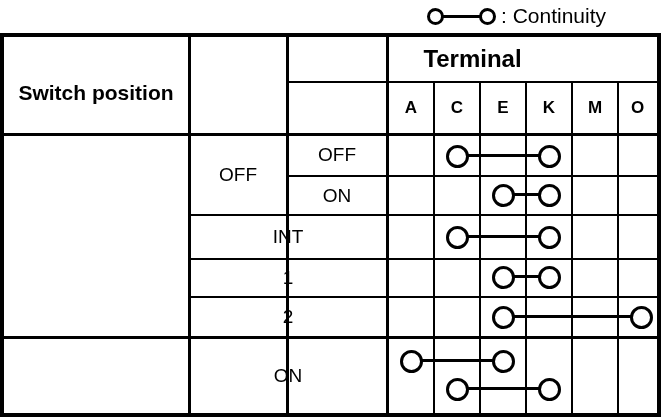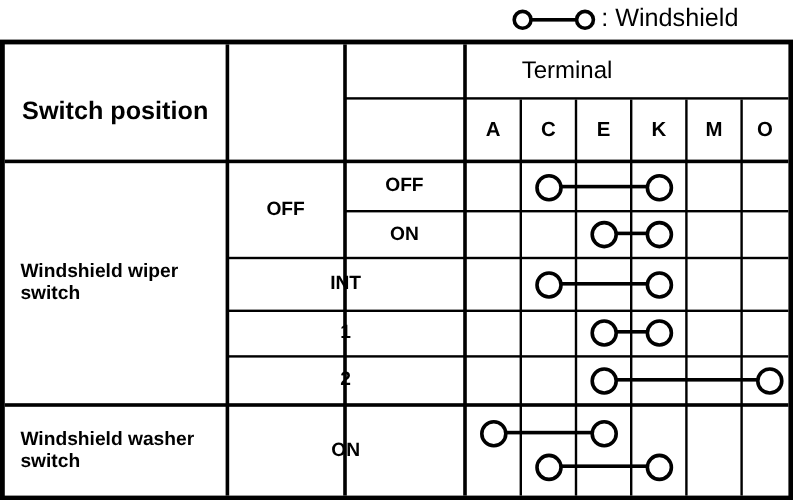--- a/index.html
+++ b/index.html
@@ -86,23 +86,23 @@
     text-align: center;
     line-height: 1.12;
   }
   .cell.left-align {
     justify-content: flex-start;
     text-align: left;
     padding-left: 13px;
   }
 
   .hdr-main  { font-size: 21px; font-weight: bold; }
-  .hdr-term  { font-size: 20px; font-weight: normal; }
+  .hdr-term  { font-size: 24px; font-weight: bold; }
   .hdr-letter{ font-size: 17px; font-weight: bold; }
-  .body-text { font-size: 16px; font-weight: bold; }
+  .body-text { font-size: 19px; font-weight: normal; }
 
   
   .rule {
     position: absolute;
     background: #000;
   }
   .rule.h { height: 2px; }
   .rule.v { width: 2px; }
   .rule.thick-h { height: 3px; }
   .rule.thick-v { width: 3px; }
@@ -127,41 +127,39 @@
 </style>
 </head>
 <body>
 
 <div id="legend">
   <div class="legend-symbol">
     <div class="lg-line"></div>
     <div class="lg-circle left"></div>
     <div class="lg-circle right"></div>
   </div>
-  <div id="legend-text">: Windshield</div>
+  <div id="legend-text">: Continuity</div>
 </div>
 
 <div id="table-wrap">
   <div id="table-inner">
 
     <div class="cell hdr-main" style="left:0px; top:0px; width:184px; height:112px;">Switch position</div>
 
 
     <div class="cell hdr-term" style="left:284px; top:0px; width:369px; height:44px;">Terminal</div>
 
     <div class="cell hdr-letter" style="left:384px; top:46px; width:46px; height:50px;">A</div>
     <div class="cell hdr-letter" style="left:430px; top:46px; width:46px; height:50px;">C</div>
     <div class="cell hdr-letter" style="left:476px; top:46px; width:46px; height:50px;">E</div>
     <div class="cell hdr-letter" style="left:522px; top:46px; width:46px; height:50px;">K</div>
     <div class="cell hdr-letter" style="left:568px; top:46px; width:46px; height:50px;">M</div>
     <div class="cell hdr-letter" style="left:614px; top:46px; width:39px; height:50px;">O</div>
 
-    <div class="cell body-text left-align" style="left:0px; top:98px; width:184px; height:201px;">Windshield wiper switch</div>
-
-    <div class="cell body-text left-align" style="left:0px; top:301px; width:184px; height:75px;">Windshield washer switch</div>
+
 
     <div class="cell body-text" style="left:186px; top:98px; width:96px; height:79px;">OFF</div>
 
     <div class="cell body-text" style="left:284px; top:98px; width:98px; height:40px;">OFF</div>
     <div class="cell body-text" style="left:284px; top:140px; width:98px; height:37px;">ON</div>
 
     <div class="cell body-text" style="left:186px; top:179px; width:196px; height:42px;">INT</div>
     <div class="cell body-text" style="left:186px; top:223px; width:196px; height:36px;">1</div>
     <div class="cell body-text" style="left:186px; top:261px; width:196px; height:38px;">2</div>
 

